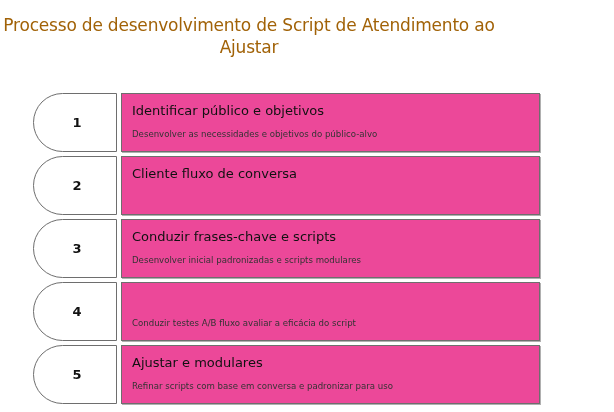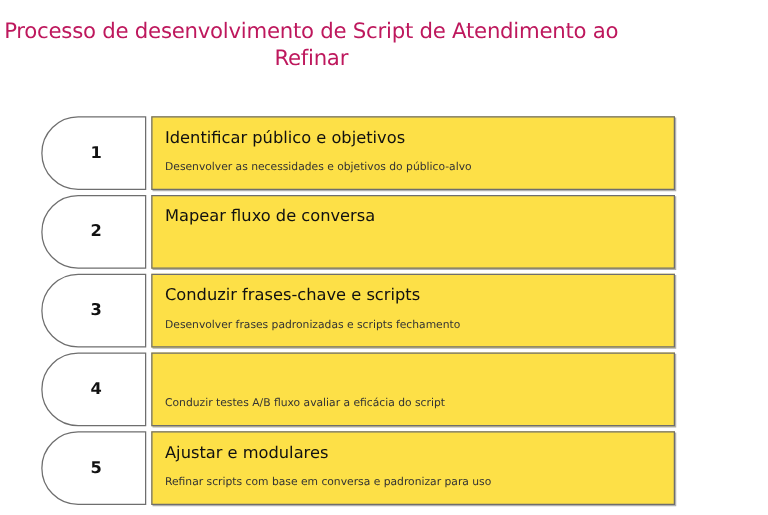--- a/index.html
+++ b/index.html
@@ -17,21 +17,21 @@
     }
     .title {
       position: absolute;
       left: 0;
       top: 14px;
       width: 498px;
       text-align: center;
       font-size: 17px;
       line-height: 22px;
       font-weight: 500;
-      color: #be185d;
+      color: #a16207;
       letter-spacing: -0.2px;
     }
     .steps {
       position: absolute;
       left: 33px;
       top: 93px;
       width: 508px;
     }
     .step {
       position: relative;
@@ -60,21 +60,21 @@
       padding-left: 4px;
     }
     .content-box {
       position: absolute;
       left: 88px;
       top: 0;
       width: 417px;
       height: 57px;
       border: 1px solid #6e6e6e;
       box-shadow: 1px 1px 0 #b0b0b0;
-      background: #fde047;
+      background: #ec4899;
     }
     .step-title {
       position: absolute;
       left: 10px;
       top: 8px;
       font-size: 13px;
       line-height: 17px;
       font-weight: 500;
       color: #111111;
       white-space: nowrap;
@@ -87,51 +87,51 @@
       line-height: 12px;
       color: #333333;
       white-space: nowrap;
     }
   </style>
 </head>
 <body>
 
 <div class="title">
   <div>Processo de desenvolvimento de Script de Atendimento ao</div>
-  <div>Refinar</div>
+  <div>Ajustar</div>
 </div>
 
 <div class="steps">
 
   <div class="step">
     <div class="num-pill">
       <span>1</span>
     </div>
     <div class="content-box">
       <div class="step-title">Identificar público e objetivos</div>
       <div class="step-desc">Desenvolver as necessidades e objetivos do público-alvo</div>
     </div>
   </div>
 
   <div class="step">
     <div class="num-pill">
       <span>2</span>
     </div>
     <div class="content-box">
-      <div class="step-title">Mapear fluxo de conversa</div>
+      <div class="step-title">Cliente fluxo de conversa</div>
     </div>
   </div>
 
   <div class="step">
     <div class="num-pill">
       <span>3</span>
     </div>
     <div class="content-box">
       <div class="step-title">Conduzir frases-chave e scripts</div>
-      <div class="step-desc">Desenvolver frases padronizadas e scripts fechamento</div>
+      <div class="step-desc">Desenvolver inicial padronizadas e scripts modulares</div>
     </div>
   </div>
 
   <div class="step">
     <div class="num-pill">
       <span>4</span>
     </div>
     <div class="content-box">
       <div class="step-desc">Conduzir testes A/B fluxo avaliar a eficácia do script</div>
     </div>

